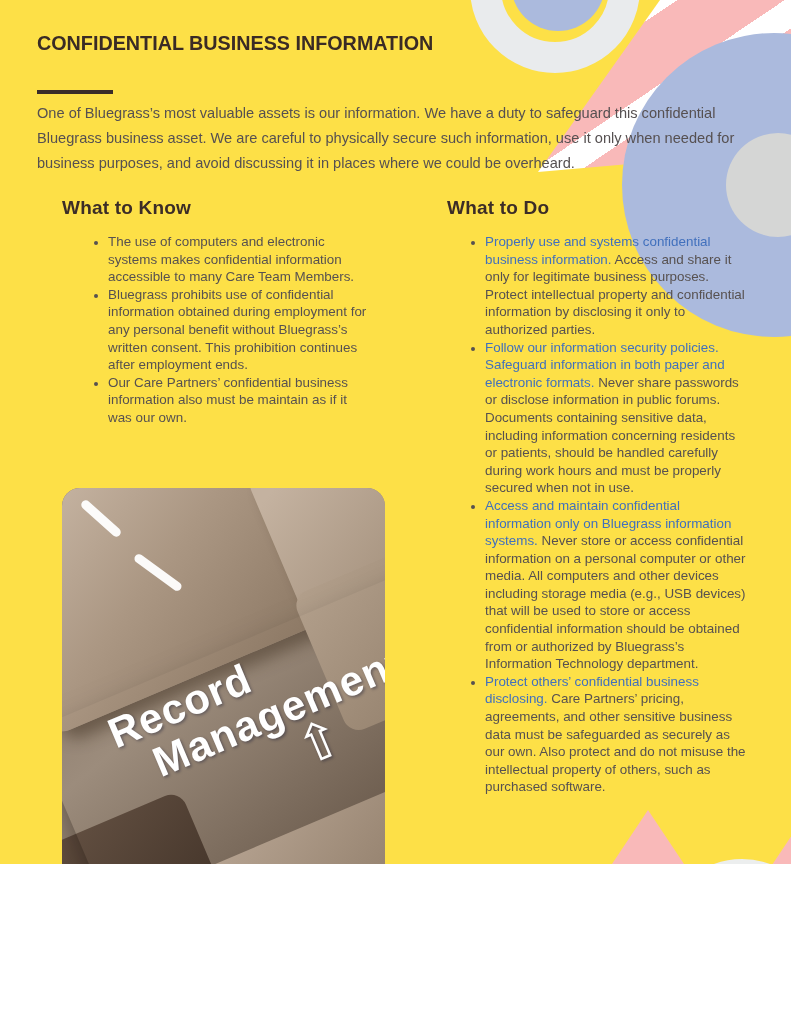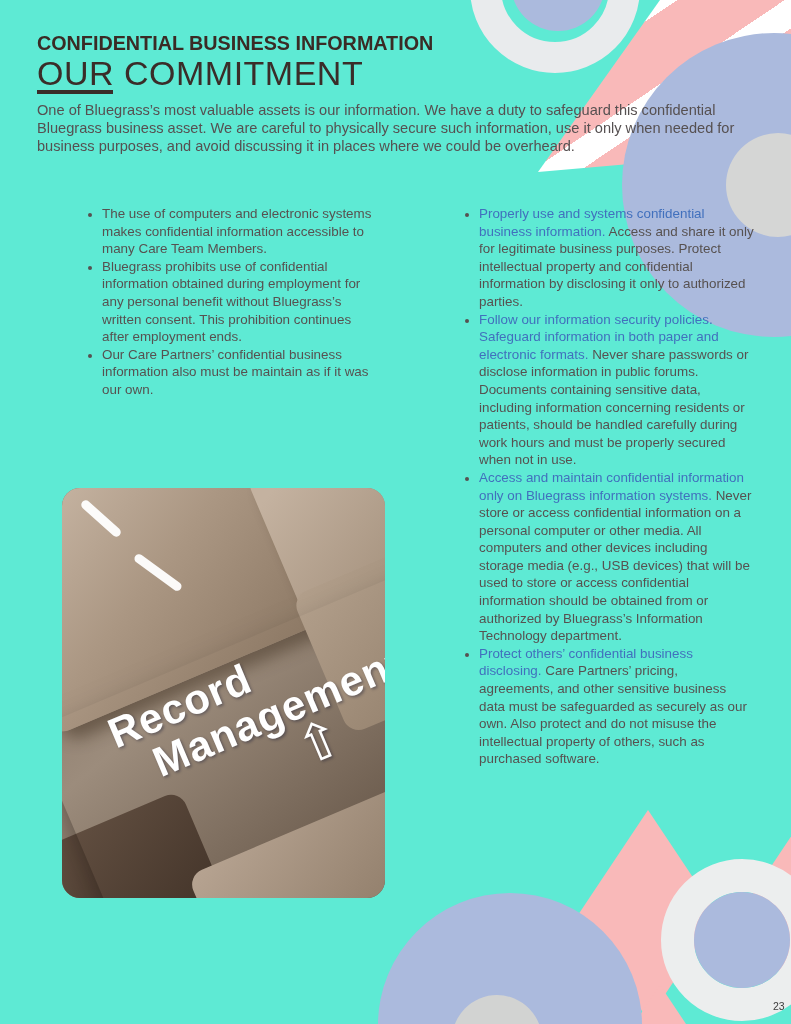--- a/index.html
+++ b/index.html
@@ -1,19 +1,19 @@
 <!DOCTYPE html>
 <html><head>
 <meta charset="utf-8">
 <style>
   * { margin:0; padding:0; box-sizing:border-box; }
   html,body { background:#fff; }
   .page {
-    position:relative; width:791px; height:1024px; margin:0 auto;
-    background:#5eead4; overflow:hidden;
+    position:relative; width:791px; height:864px; margin:0 auto;
+    background:#fde047; overflow:hidden;
     font-family:"Liberation Sans", sans-serif; color:#575150;
   }
   
   .decor { position:absolute; inset:0; z-index:0; }
   .shape { position:absolute; }
   .band-top {
     left:520px; top:0; width:271px; height:200px;
     clip-path:polygon(140px 0, 271px 0, 271px 150px, 18px 172px);
     background:linear-gradient(146deg,#f9b9b9 0 62px,#ffffff 62px 88px,#f9b9b9 88px 148px,#ffffff 148px 175px,#f9b9b9 175px 100%);
   }
@@ -44,27 +44,27 @@
     font-size:21px; font-weight:700; letter-spacing:0px; color:#3a2b25;
     transform:scaleX(.94); transform-origin:left center; white-space:nowrap;
   }
   .title {
     position:absolute; left:37px; top:54px;
     font-size:34px; font-weight:400; letter-spacing:.5px; color:#3a2d29; white-space:nowrap;
   }
   .title-underline { position:absolute; left:37px; top:90px; width:76px; height:4px; background:#3a2d29; }
   .intro {
     position:absolute; left:37px; top:101px; width:722px;
-    font-size:14.6px; line-height:18px; color:#565051;
+    font-size:14.6px; line-height:25px; color:#565051;
   }
   .col { position:absolute; top:197px; }
   .col-know { left:62px; width:322px; }
   .col-do   { left:447px; width:315px; }
   .col h2 { font-size:19px; font-weight:700; color:#3c2d27; letter-spacing:.2px; margin-bottom:14px; }
-  .col ul { margin:8px; padding-left:32px; list-style:disc; }
+  .col ul { margin:14px; padding-left:32px; list-style:disc; }
   .col-do ul { padding-left:24px; }
   .col li { font-size:13.4px; line-height:17.6px; color:#575150; }
   .col li::marker { color:#575150; font-size:12px; }
   .lead { color:#4170bd; }
 
   
   .photo {
     position:absolute; left:62px; top:488px; width:323px; height:410px;
     border-radius:18px; overflow:hidden;
     background:linear-gradient(140deg,#7d6b5c 0%,#9c8c7c 45%,#5f4f41 100%);
@@ -118,33 +118,34 @@
     <div class="shape diamond diamond-3"></div>
     <div class="shape bigblue-bot"></div>
     <div class="shape greydot-bot"></div>
     <div class="shape donut-br"></div>
     <div class="shape bluedot-br"></div>
   </div>
 
   <div class="content">
 
     <div class="eyebrow">CONFIDENTIAL BUSINESS INFORMATION</div>
-    <h1 class="title">OUR COMMITMENT</h1>
     <div class="title-underline"></div>
     <p class="intro">One of Bluegrass’s most valuable assets is our information. We have a duty to safeguard this confidential Bluegrass business asset. We are careful to physically secure such information, use it only when needed for business purposes, and avoid discussing it in places where we could be overheard.</p>
 
     <section class="col col-know">
+      <h2>What to Know</h2>
       <ul>
         <li><span>The use of computers and electronic systems makes confidential information accessible to many Care Team Members.</span></li>
         <li><span>Bluegrass prohibits use of confidential information obtained during employment for any personal benefit without Bluegrass’s written consent. This prohibition continues after employment ends.</span></li>
         <li><span>Our Care Partners’ confidential business information also must be maintain as if it was our own.</span></li>
       </ul>
     </section>
 
     <section class="col col-do">
+      <h2>What to Do</h2>
       <ul>
         <li><span class="lead">Properly use and systems confidential business information.</span> <span>Access and share it only for legitimate business purposes. Protect intellectual property and confidential information by disclosing it only to authorized parties.</span></li>
         <li><span class="lead">Follow our information security policies. Safeguard information in both paper and electronic formats.</span> <span>Never share passwords or disclose information in public forums. Documents containing sensitive data, including information concerning residents or patients, should be handled carefully during work hours and must be properly secured when not in use.</span></li>
         <li><span class="lead">Access and maintain confidential information only on Bluegrass information systems.</span> <span>Never store or access confidential information on a personal computer or other media. All computers and other devices including storage media (e.g., USB devices) that will be used to store or access confidential information should be obtained from or authorized by Bluegrass’s Information Technology department.</span></li>
         <li><span class="lead">Protect others’ confidential business disclosing.</span> <span>Care Partners’ pricing, agreements, and other sensitive business data must be safeguarded as securely as our own.  Also protect and do not misuse the intellectual property of others, such as purchased software.</span></li>
       </ul>
     </section>
 
     <figure class="photo">
       <div class="key key-tl"></div>

